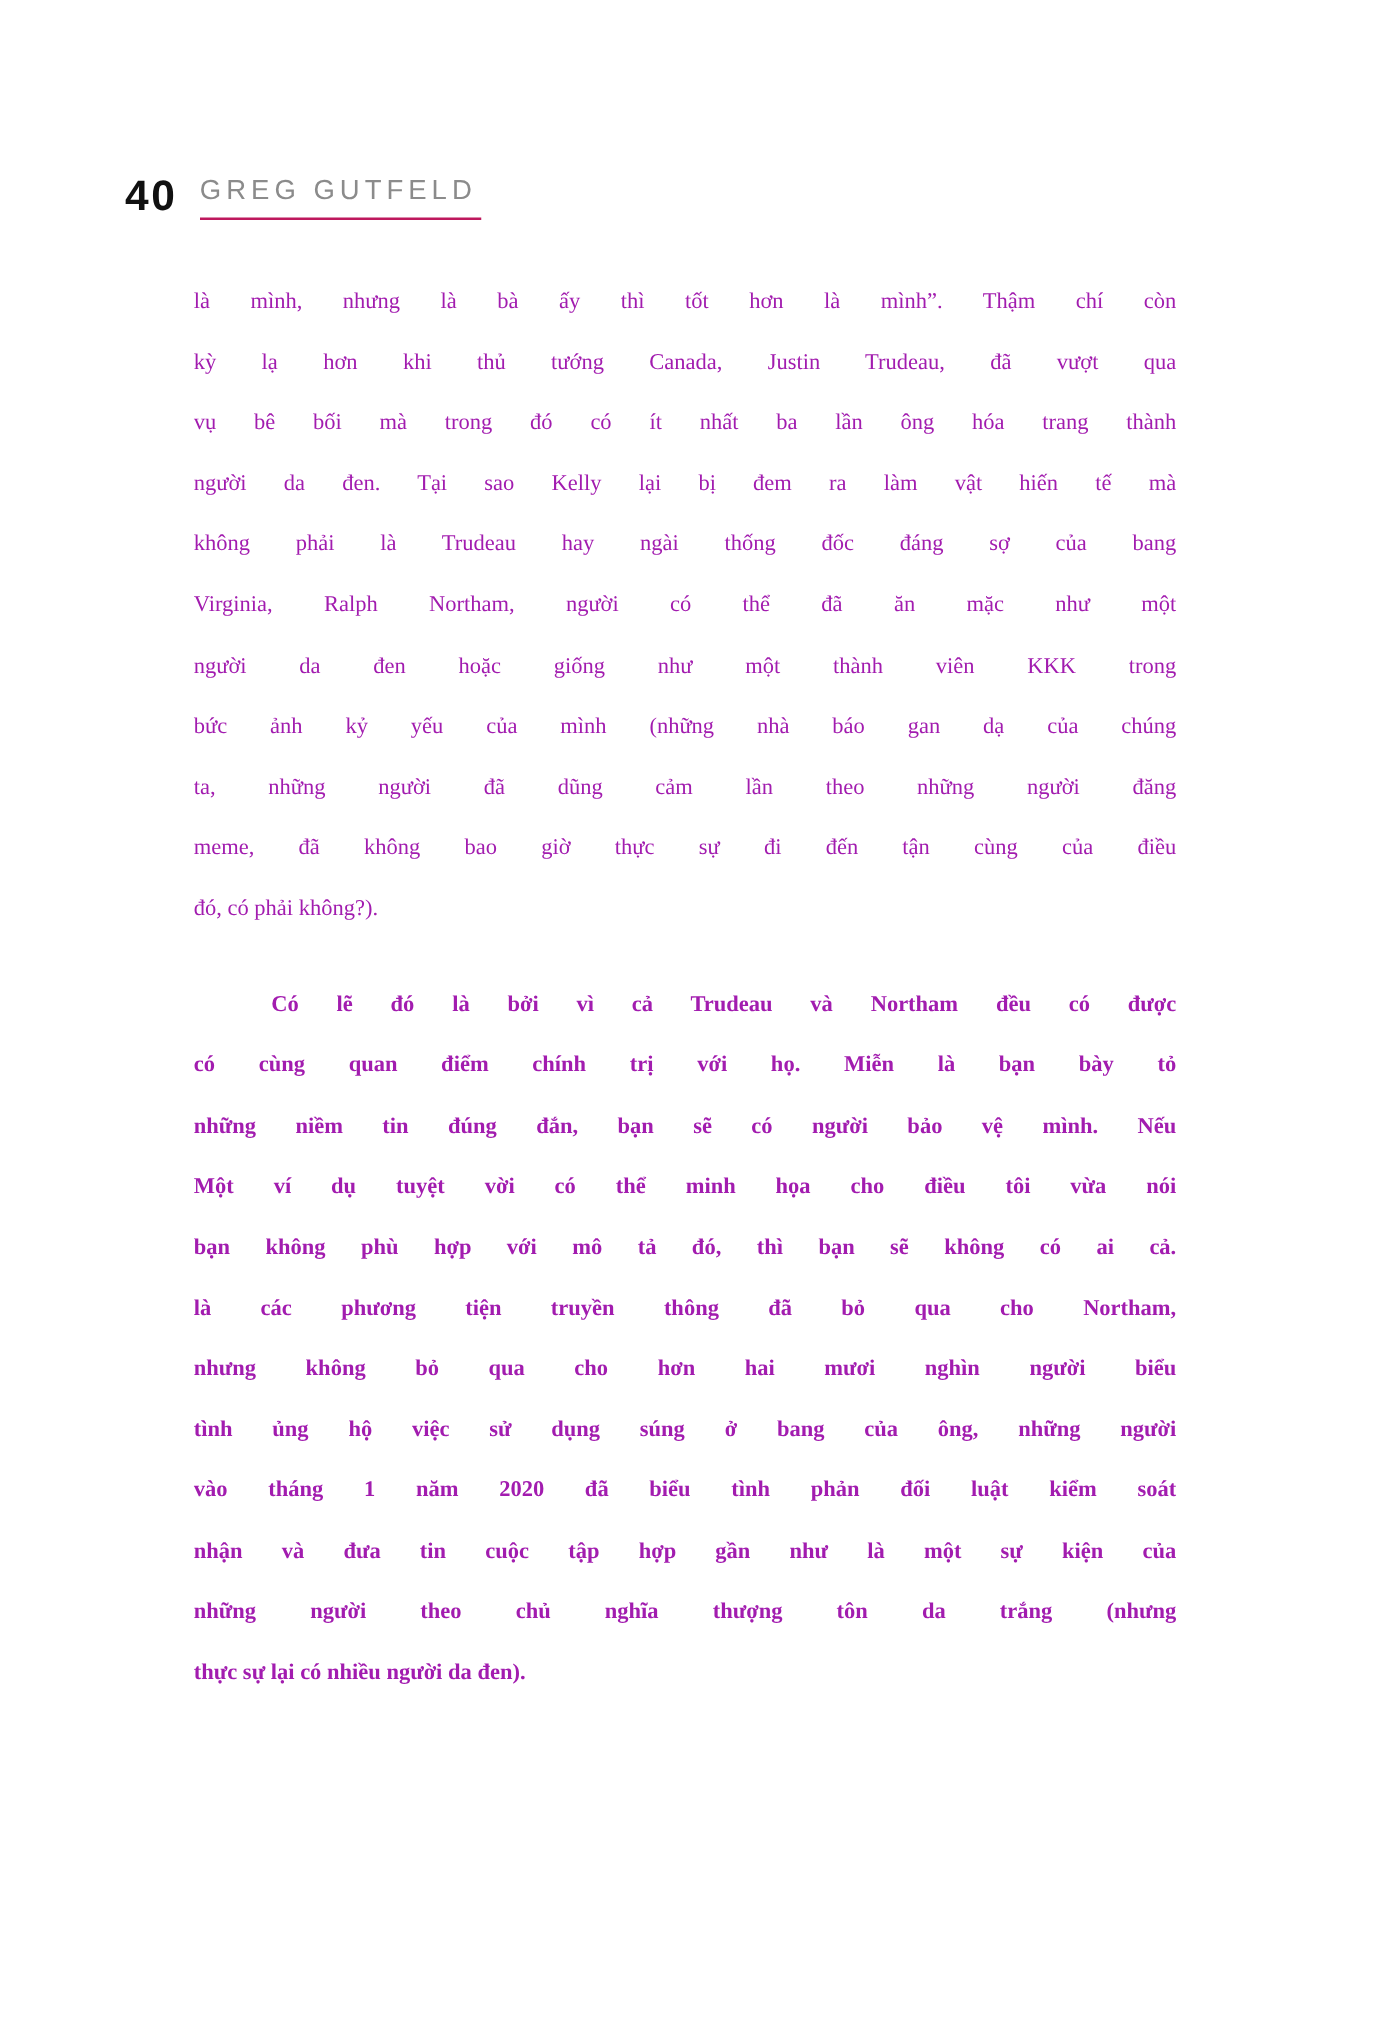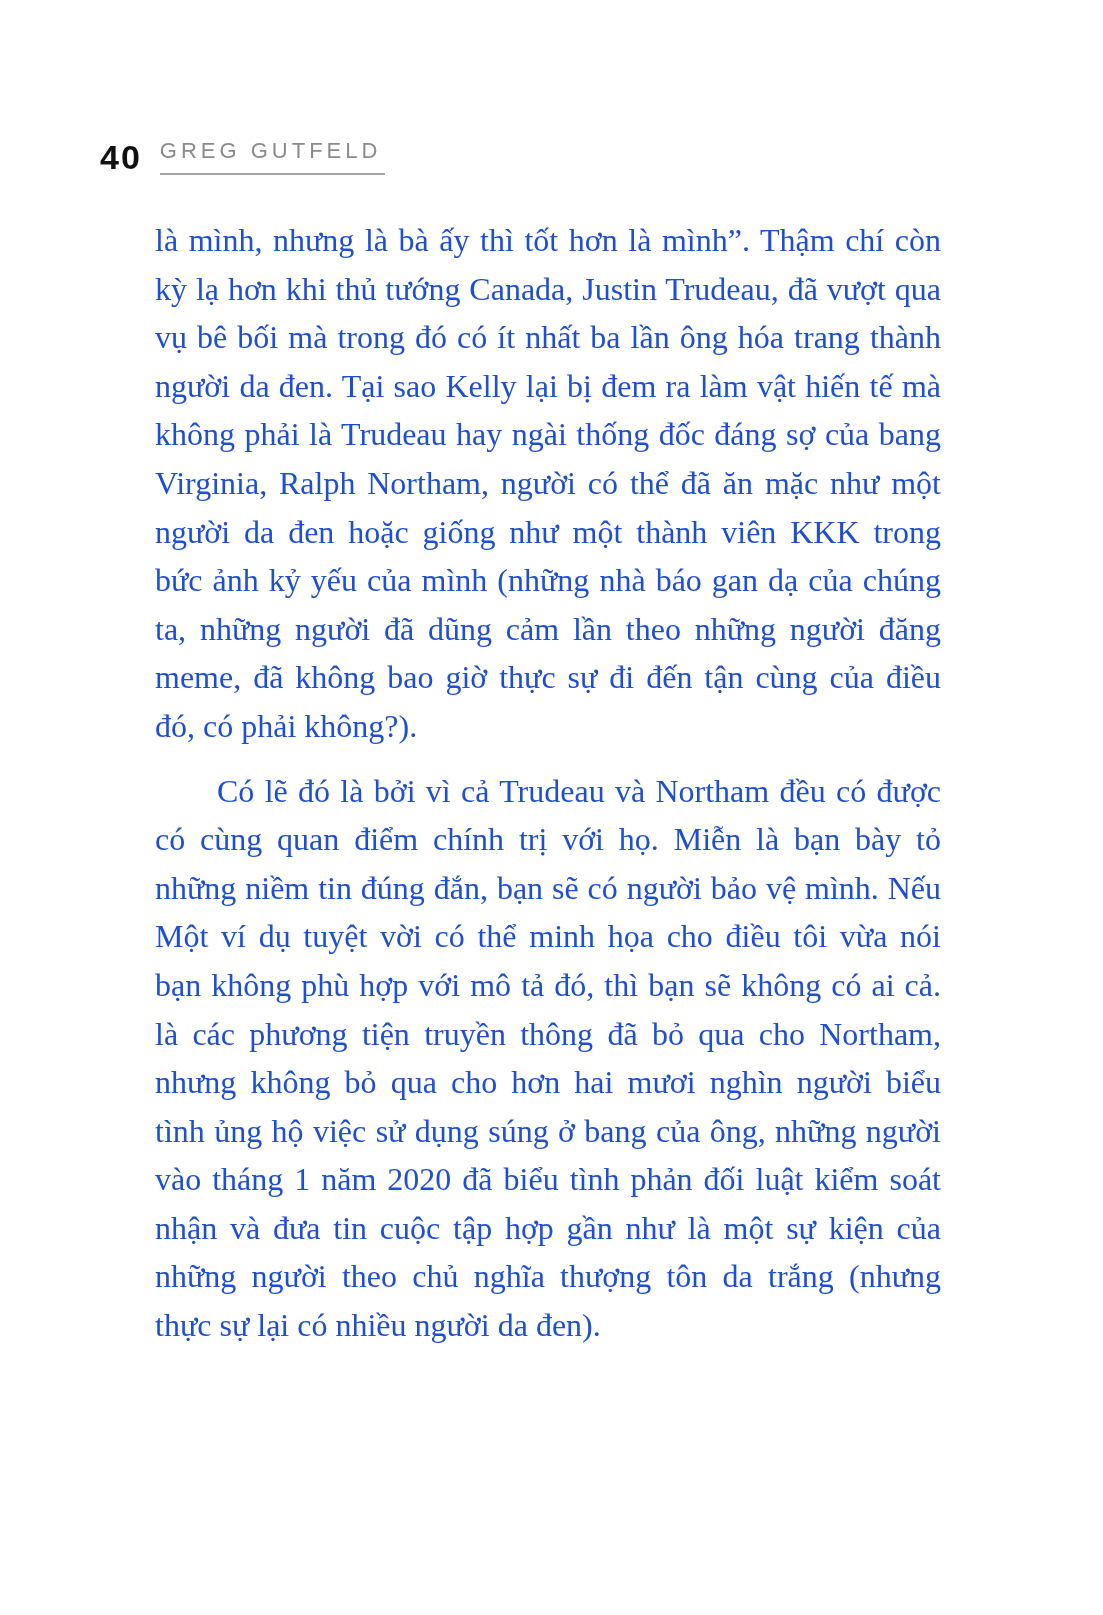--- a/index.html
+++ b/index.html
@@ -12,52 +12,53 @@
     width: 1103px;
     height: 1615px;
     background: #ffffff;
     overflow: hidden;
   }
   .running-header {
     position: absolute;
     top: 138px;
     left: 100px;
     display: flex;
-    align-items: flex-start;
+    align-items: center;
     gap: 18px;
   }
   .page-number {
     font-family: "Liberation Sans", sans-serif;
     font-weight: 800;
     font-size: 34px;
     letter-spacing: 2px;
     color: #111111;
   }
   .header-title {
     font-family: "Liberation Sans", sans-serif;
     font-weight: 400;
     font-size: 22px;
     letter-spacing: 4px;
     color: #8b8b8b;
-    border-bottom: 2px solid #a3a3a3;
+    border-bottom: 2px solid #be185d;
     padding-bottom: 9px;
     padding-right: 4px;
   }
   .text-block {
     position: absolute;
     left: 155px;
     top: 216px;
     width: 786px;
     font-family: "Liberation Serif", serif;
-    font-size: 32px;
+    font-size: 18px;
     line-height: 48.6px;
-    color: #1d4ed8;
+    color: #a21caf;
   }
   .paragraph + .paragraph {
-    margin-top: 16px;
+    margin-top: 28px;
+    font-weight: bold;
   }
   .line {
     text-align: justify;
     text-align-last: justify;
     height: 48.6px;
     overflow: hidden;
   }
   .line.last {
     text-align-last: left;
   }

